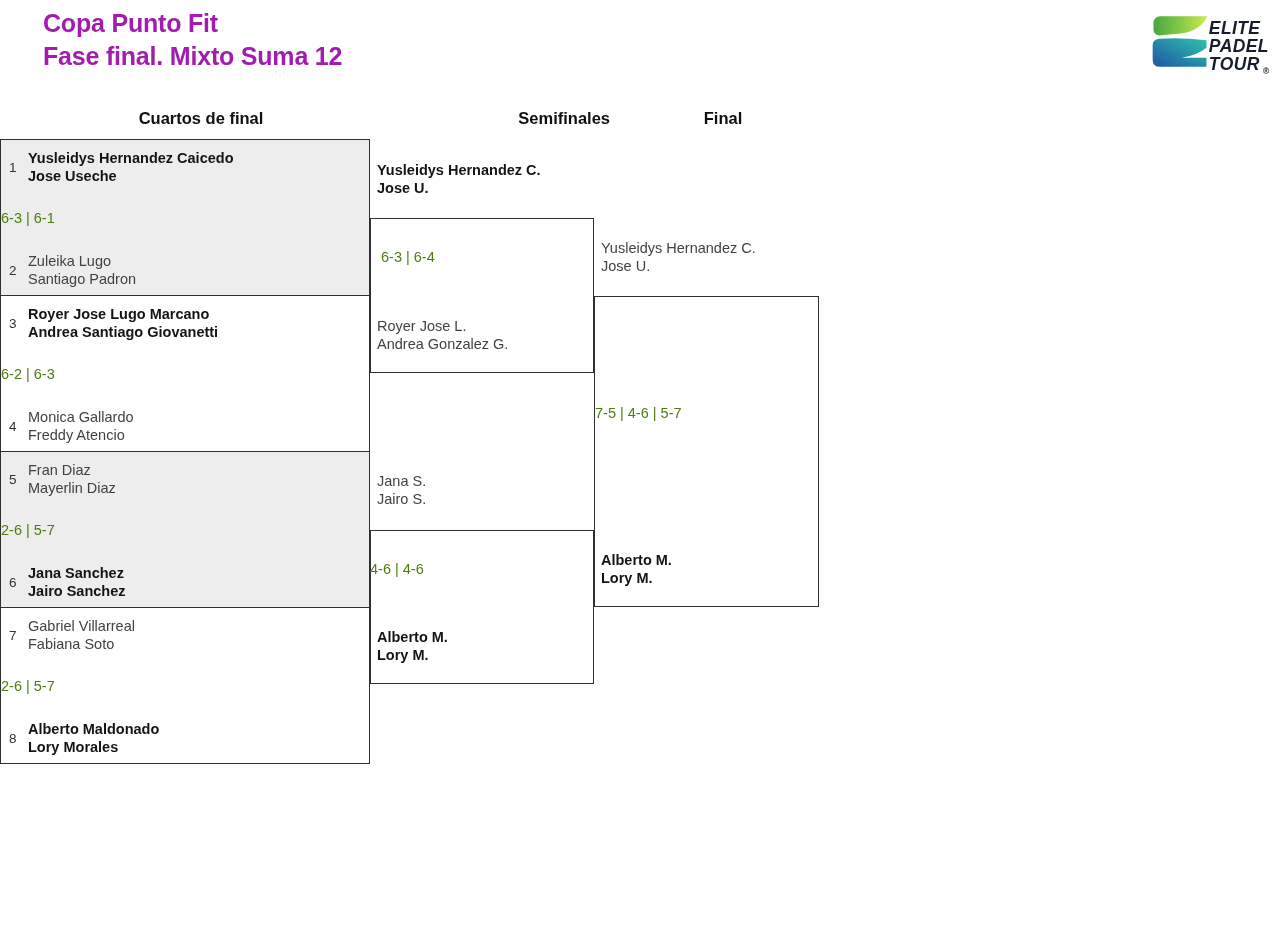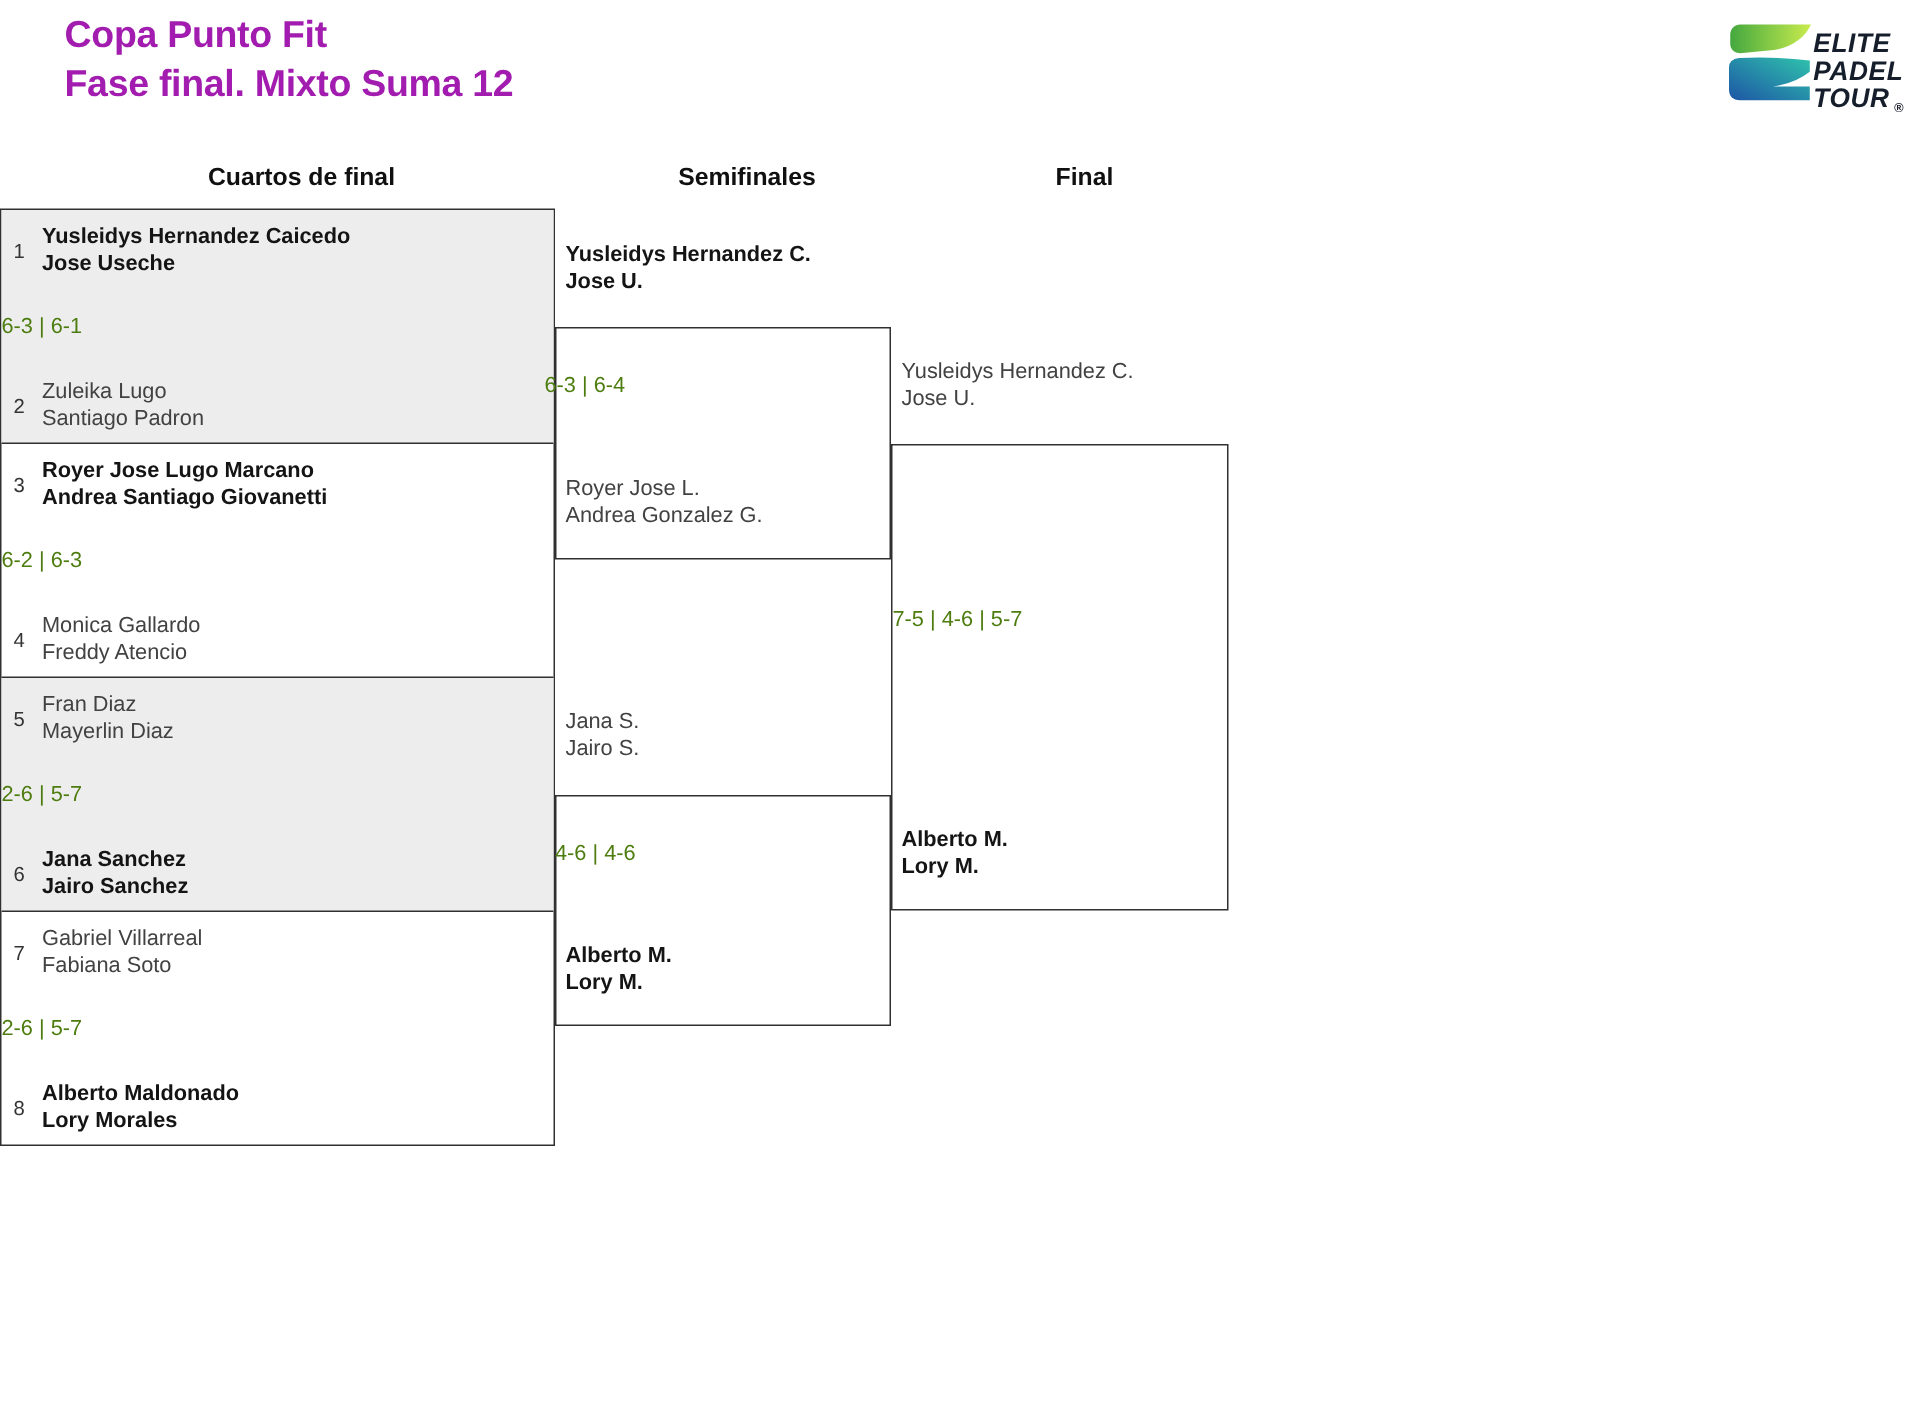--- a/index.html
+++ b/index.html
@@ -11,21 +11,21 @@
   .title{position:absolute;left:3px;top:7px;font-size:25px;line-height:33px;
          font-weight:bold;color:#a21caf;letter-spacing:-0.2px;margin-left:40px;}
   .logo{position:absolute;top:12px;right:11px;display:flex;align-items:flex-end;font-style:italic;}
   .logo-text{font-weight:bold;font-size:17.5px;line-height:18px;letter-spacing:0.4px;
              color:#161e2b;transform:scaleY(1.02);}
   .reg{font-size:8.5px;margin-left:3px;position:relative;top:3px;letter-spacing:0;}
   
   .col-header{position:absolute;top:109px;font-size:16.5px;font-weight:bold;
               color:#101010;text-align:center;margin-left:16px;}
   .ch-qf{left:0;width:370px;}
-  .ch-sf{left:370px;width:224px;}
+  .ch-sf{left:370px;width:224px;text-align:right;}
   .ch-f{left:595px;width:224px;}
   
   .qf-wrap{position:absolute;left:0;top:139px;width:370px;height:625px;
            border:1.5px solid #303030;box-sizing:border-box;
            display:flex;flex-direction:column;}
   .qf-match{flex:1;position:relative;}
   .qf-match:not(:last-child){border-bottom:1.5px solid #303030;}
   .qf-match.shade{background:#ededed;}
   .seed{position:absolute;left:8px;font-size:13.5px;color:#333333;}
   .seed.s-top{top:20px;}
@@ -38,21 +38,21 @@
   .loser{font-weight:normal;color:#424242;}
   .score{position:absolute;font-size:14.5px;color:#4d7c0f;white-space:nowrap;}
   .qf-match .score{left:0;right:0;top:70px;}
   
   .box{position:absolute;border:1.5px solid #303030;box-sizing:border-box;background:transparent;}
   .sf1-box{left:370px;top:218px;width:224px;height:155px;}
   .sf2-box{left:370px;top:530px;width:224px;height:154px;}
   .final-box{left:594px;top:296px;width:225px;height:311px;}
   .abs-team{position:absolute;}
   .sf1-top{left:377px;top:161px;}
-  .sf1-score{left:348px;width:224px;top:249px;padding-left:15px;}
+  .sf1-score{left:366px;width:224px;top:249px;padding-left:15px;}
   .sf1-bot{left:377px;top:317px;}
   .sf2-top{left:377px;top:472px;}
   .sf2-score{left:370px;width:224px;top:561px;}
   .sf2-bot{left:377px;top:628px;}
   .f-top{left:601px;top:239px;}
   .f-score{left:595px;width:224px;top:405px;}
   .f-bot{left:601px;top:551px;}
 </style>
 </head>
 <body>

